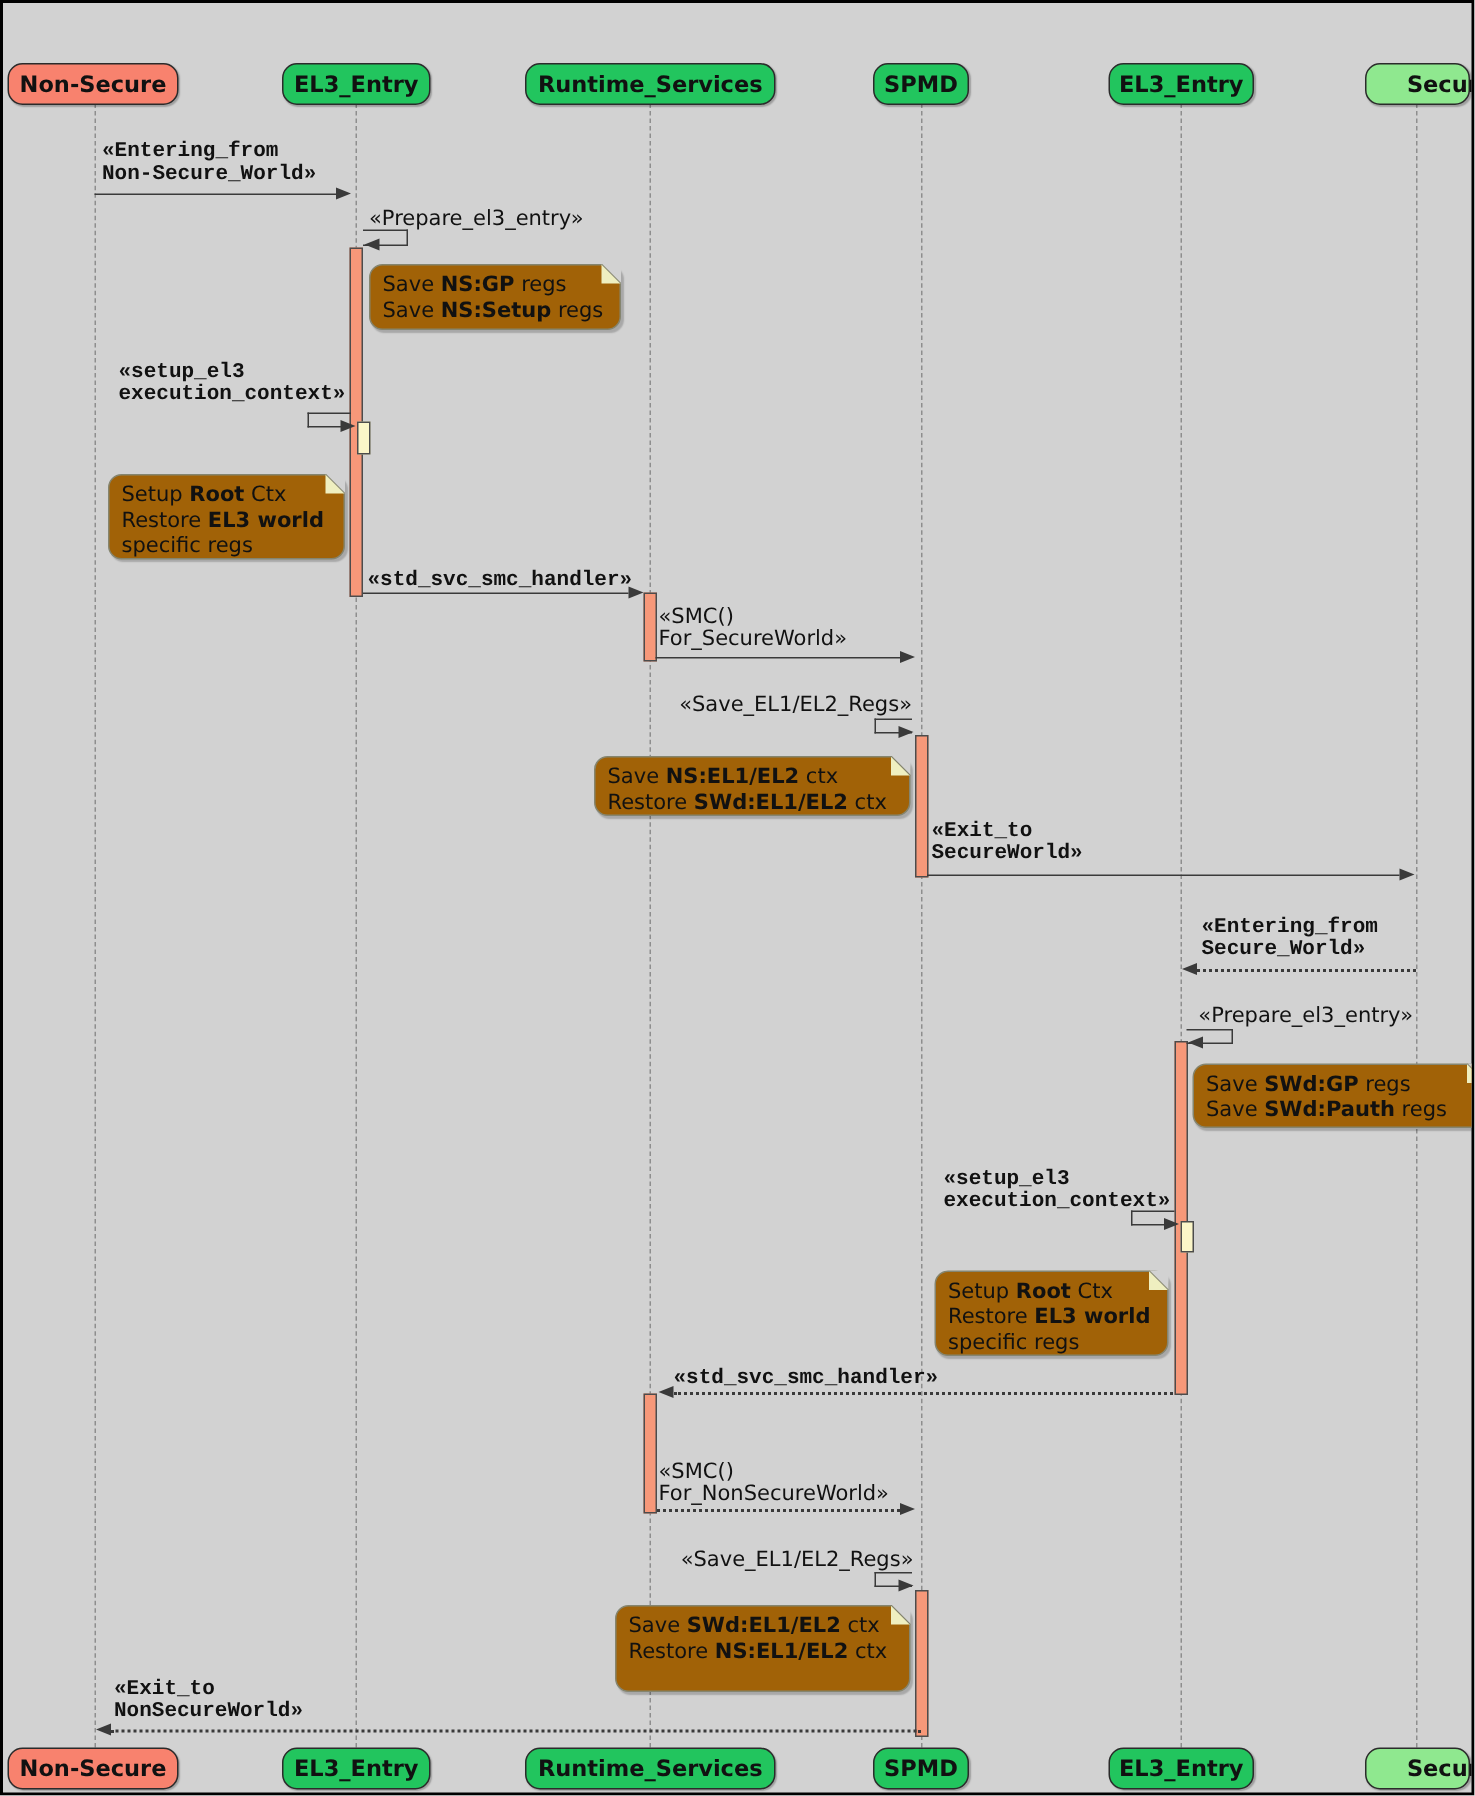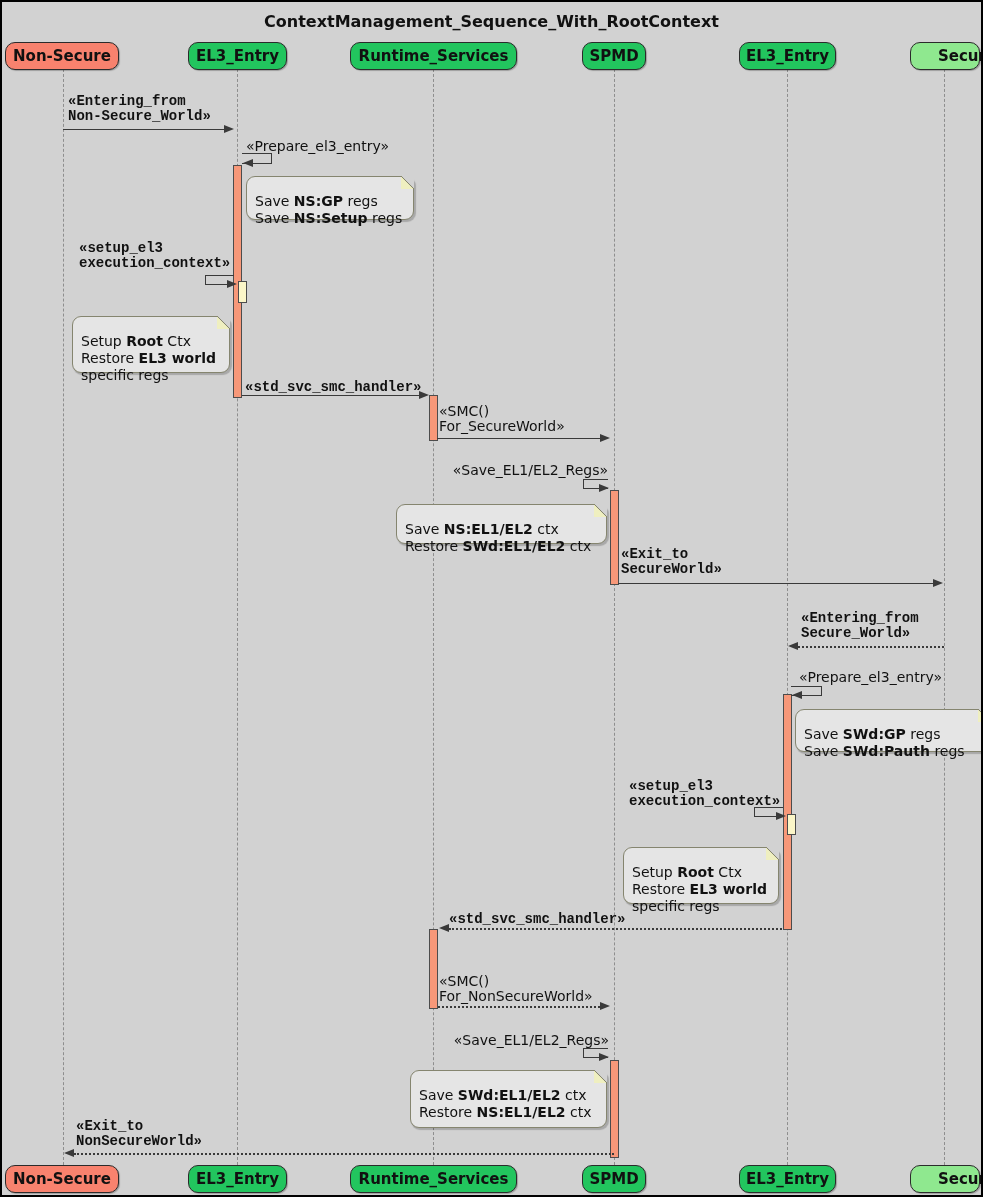--- a/index.html
+++ b/index.html
@@ -25,33 +25,32 @@
   .msg.ra{text-align:right;}
   .hl{position:absolute;height:0;border-top:1.6px solid #3A3A3A;}
   .hl.dot{border-top:2px dotted #3A3A3A;}
   .ah{position:absolute;width:0;height:0;
     border-top:4.5px solid transparent;border-bottom:4.5px solid transparent;}
   .ah.r{border-left:10px solid #3A3A3A;}
   .ah.l{border-right:10px solid #3A3A3A;}
   .loop{position:absolute;border:1.6px solid #3A3A3A;box-sizing:border-box;}
   .loop.rr{border-left:none;}
   .loop.ll{border-right:none;}
-  .note{position:absolute;background:#e5e5e5;border:1px solid #85856F;border-radius:9px;
-    padding:16px 8px;font-size:14px;line-height:17px;white-space:nowrap;
+  .note{position:absolute;background:#a16207;border:1px solid #85856F;border-radius:9px;
+    padding:5px 8px;font-size:14px;line-height:17px;white-space:nowrap;
     box-shadow:1.5px 1.5px 1px rgba(0,0,0,.2);box-sizing:border-box;}
   .note::after{content:'';position:absolute;top:-1px;right:-1px;width:13px;height:13px;
     background:linear-gradient(225deg,#D2D2D2 0%,#D2D2D2 46%,#85856F 50%,#EFEFC0 54%,#EFEFC0 100%);}
   .nb{font-weight:bold;}
 </style>
 </head>
 <body>
 
 <div id="diagram">
 
-  <div class="title">ContextManagement_Sequence_With_RootContext</div>
 
   <div class="lifeline" style="left:60.5px"></div>
   <div class="lifeline" style="left:235px"></div>
   <div class="lifeline" style="left:430.5px"></div>
   <div class="lifeline" style="left:611.5px"></div>
   <div class="lifeline" style="left:784.5px"></div>
   <div class="lifeline" style="left:941.5px"></div>
 
   <div class="pbox red" style="left:3px;top:40px;width:114px">
       <span>Non-Secure</span>

